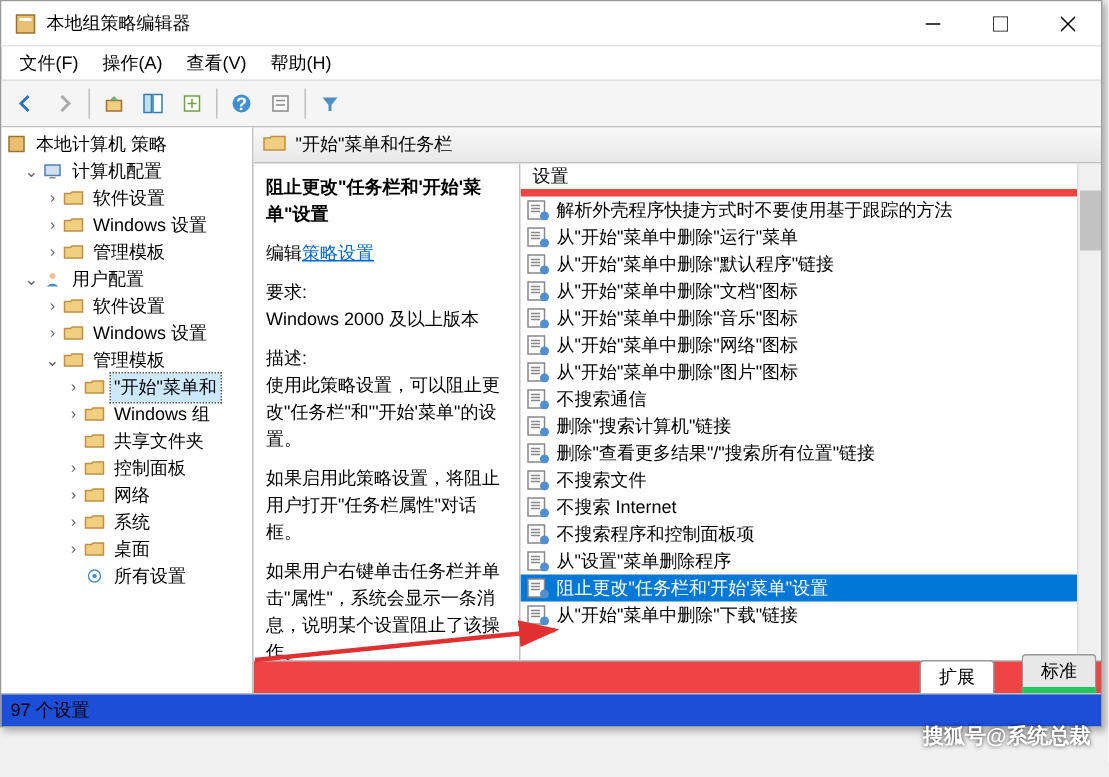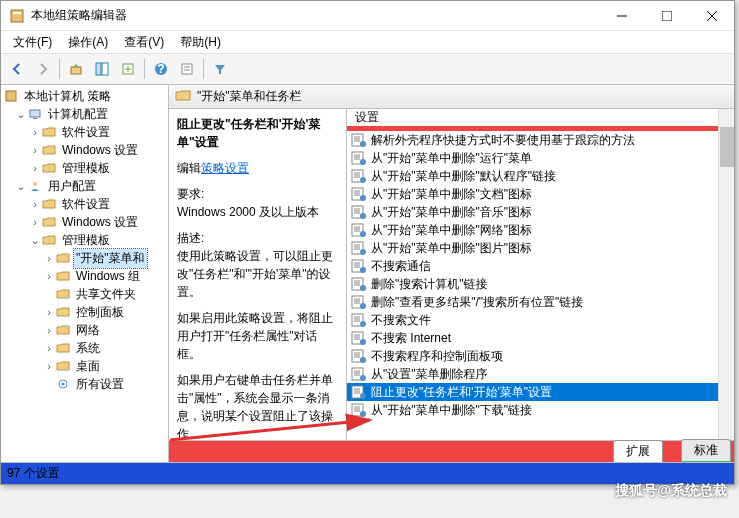--- a/index.html
+++ b/index.html
@@ -31,21 +31,21 @@
 .desc .dtitle{font-weight:bold;margin-bottom:8px;}
 .desc a{color:#0066cc;text-decoration:underline;font-family:Liberation Serif, serif;}
 .desc p{margin:8px 0;}
 .list{flex:1;overflow:auto;position:relative;}
 .lhead{height:22px;border-bottom:5px solid #ef4444;display:flex;align-items:center;padding:0 8px;background:#fff;position:sticky;top:0;font-size:12px;}
 .lrow{height:18px;display:flex;align-items:center;padding:0 4px;gap:4px;font-size:12px;white-space:nowrap;}
 .lrow.selected{background:#0078d7;color:#fff;}
 .licon{width:16px;height:14px;flex-shrink:0;}
 .tabs{height:22px;border-top:1px solid #c0c0c0;display:flex;align-items:flex-end;padding:0 4px;background:#ef4444;gap:19px;}
 .tab{padding:2px 12px;border:1px solid #999;border-top-left-radius:3px;border-top-right-radius:3px;background:#fff;margin-right:-1px;font-size:12px;position:relative;top:1px;}
-.tab.inactive{background:#e8e8e8;border-bottom:1px solid #22c55e;top:0;}
+.tab.inactive{background:#e8e8e8;border-bottom:4px solid #22c55e;top:0;}
 .statusbar{height:22px;border-top:1px solid #c0c0c0;display:flex;align-items:center;padding:0 6px;background:#1d4ed8;font-size:12px;}
 .arrow{position:absolute;left:170px;top:370px;z-index:10;pointer-events:none;}
 .watermark{position:absolute;right:12px;bottom:18px;color:#fff;font-size:14px;font-weight:bold;z-index:20;text-shadow:0 0 3px rgba(0,0,0,0.8);margin-top:16px;}
 .scrollbar{width:16px;background:#f0f0f0;border-left:1px solid #ddd;}
 .scrollbar .thumb{width:14px;margin:1px;background:#c2c2c2;}
 </style>
 </head>
 <body>
 
 <div class="window">

